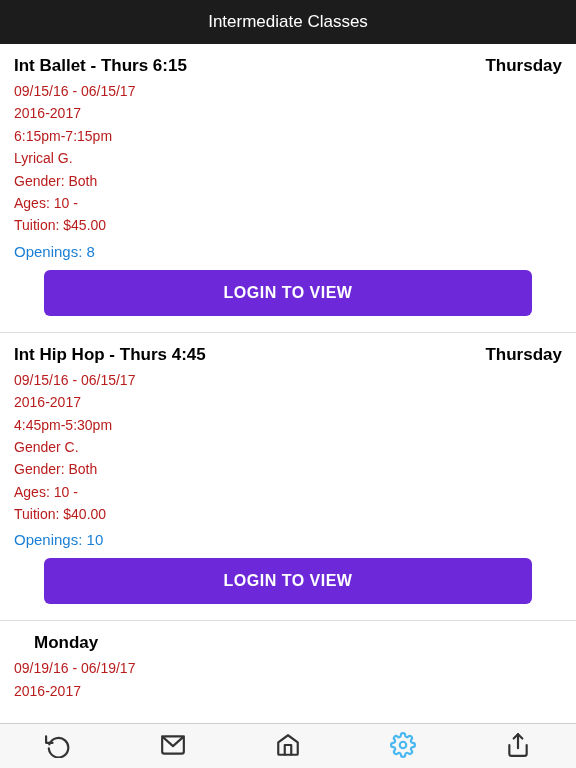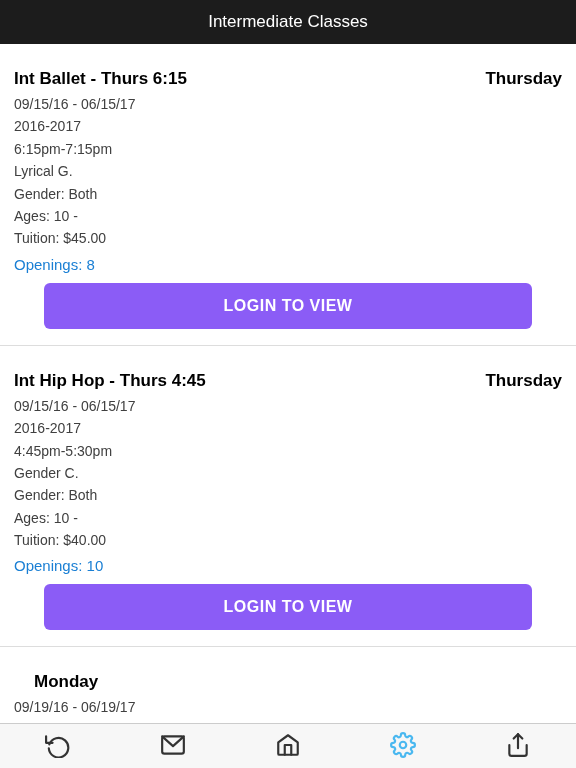--- a/index.html
+++ b/index.html
@@ -27,21 +27,21 @@
     
     .content {
       flex: 1;
       overflow-y: auto;
       overflow-x: hidden;
     }
 
     
     .class-card {
       border-bottom: 1px solid #ddd;
-      padding: 25px 14px 16px 14px;
+      padding: 12px 14px 16px 14px;
       position: relative;
     }
 
     .class-header {
       display: flex;
       justify-content: space-between;
       align-items: flex-start;
       margin-bottom: 4px;
     }
 
@@ -54,37 +54,37 @@
     .class-day {
       font-size: 17px;
       font-weight: bold;
       color: #000;
       flex-shrink: 0;
       margin-left: 20px;
     }
 
     .class-info {
       font-size: 14px;
-      color: #404040;
+      color: #b91c1c;
       line-height: 1.6;
       margin-bottom: 6px;
     }
 
     .openings {
       font-size: 15px;
       color: #1a7fd4;
       font-weight: 500;
       margin-bottom: 10px;
     }
 
     .login-btn {
       display: block;
       width: calc(100% - 60px);
       margin: 0 auto;
-      background: #8b5cf6;
+      background: #6d28d9;
       color: #fff;
       border: none;
       border-radius: 6px;
       padding: 14px;
       font-size: 16px;
       font-weight: 600;
       letter-spacing: 0.5px;
       text-align: center;
       cursor: pointer;
       text-transform: uppercase;

